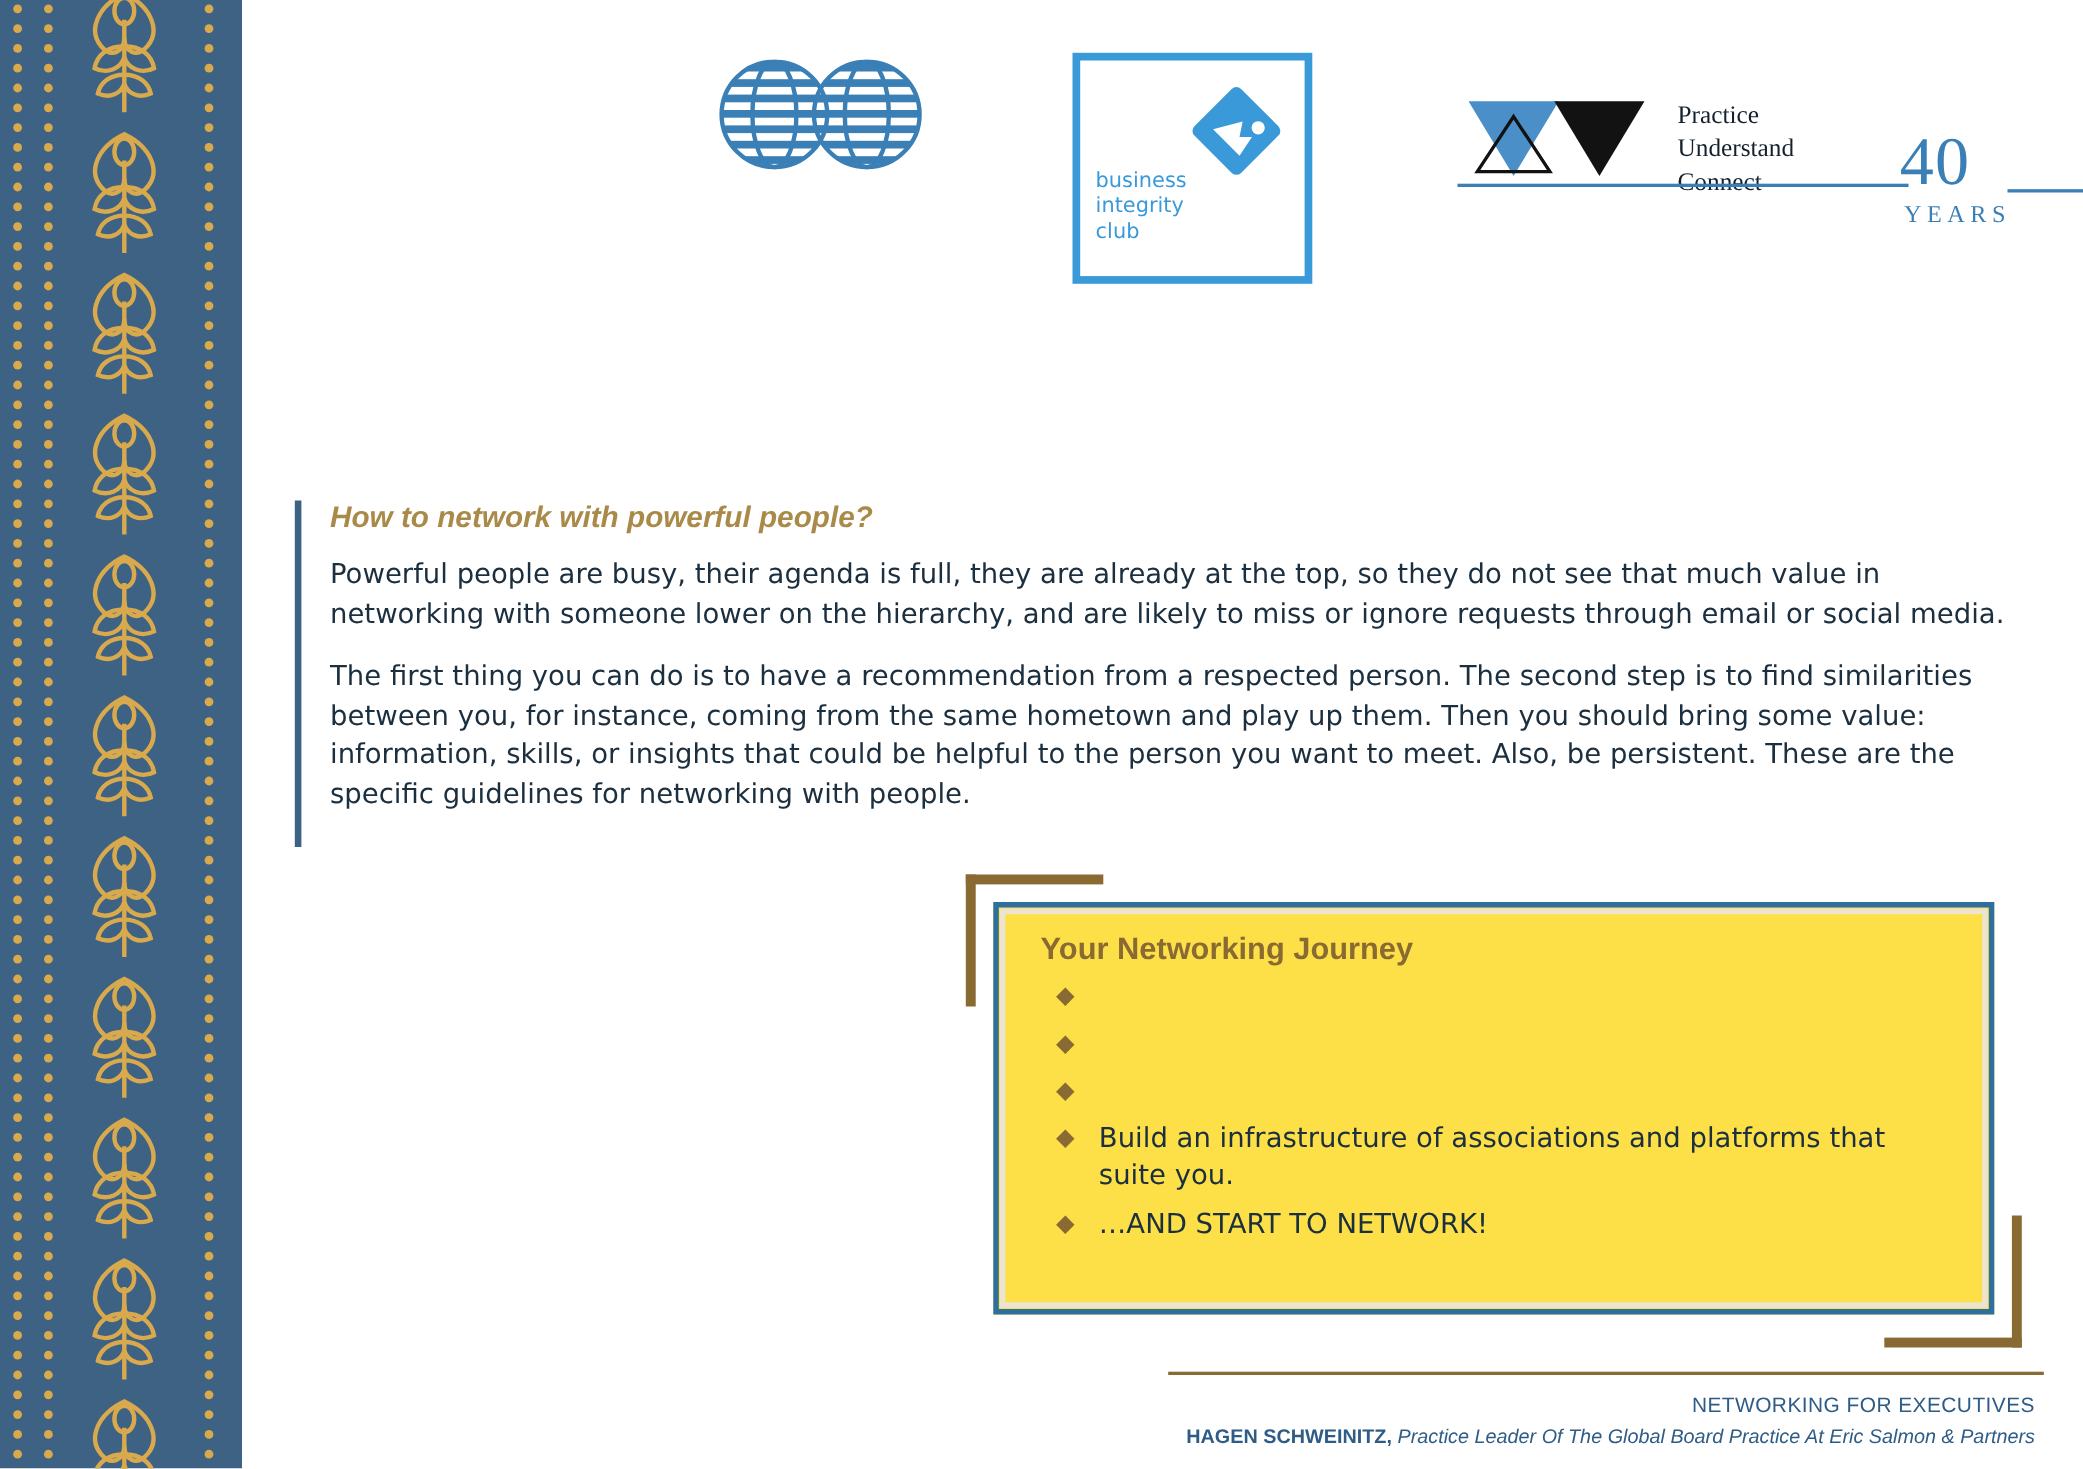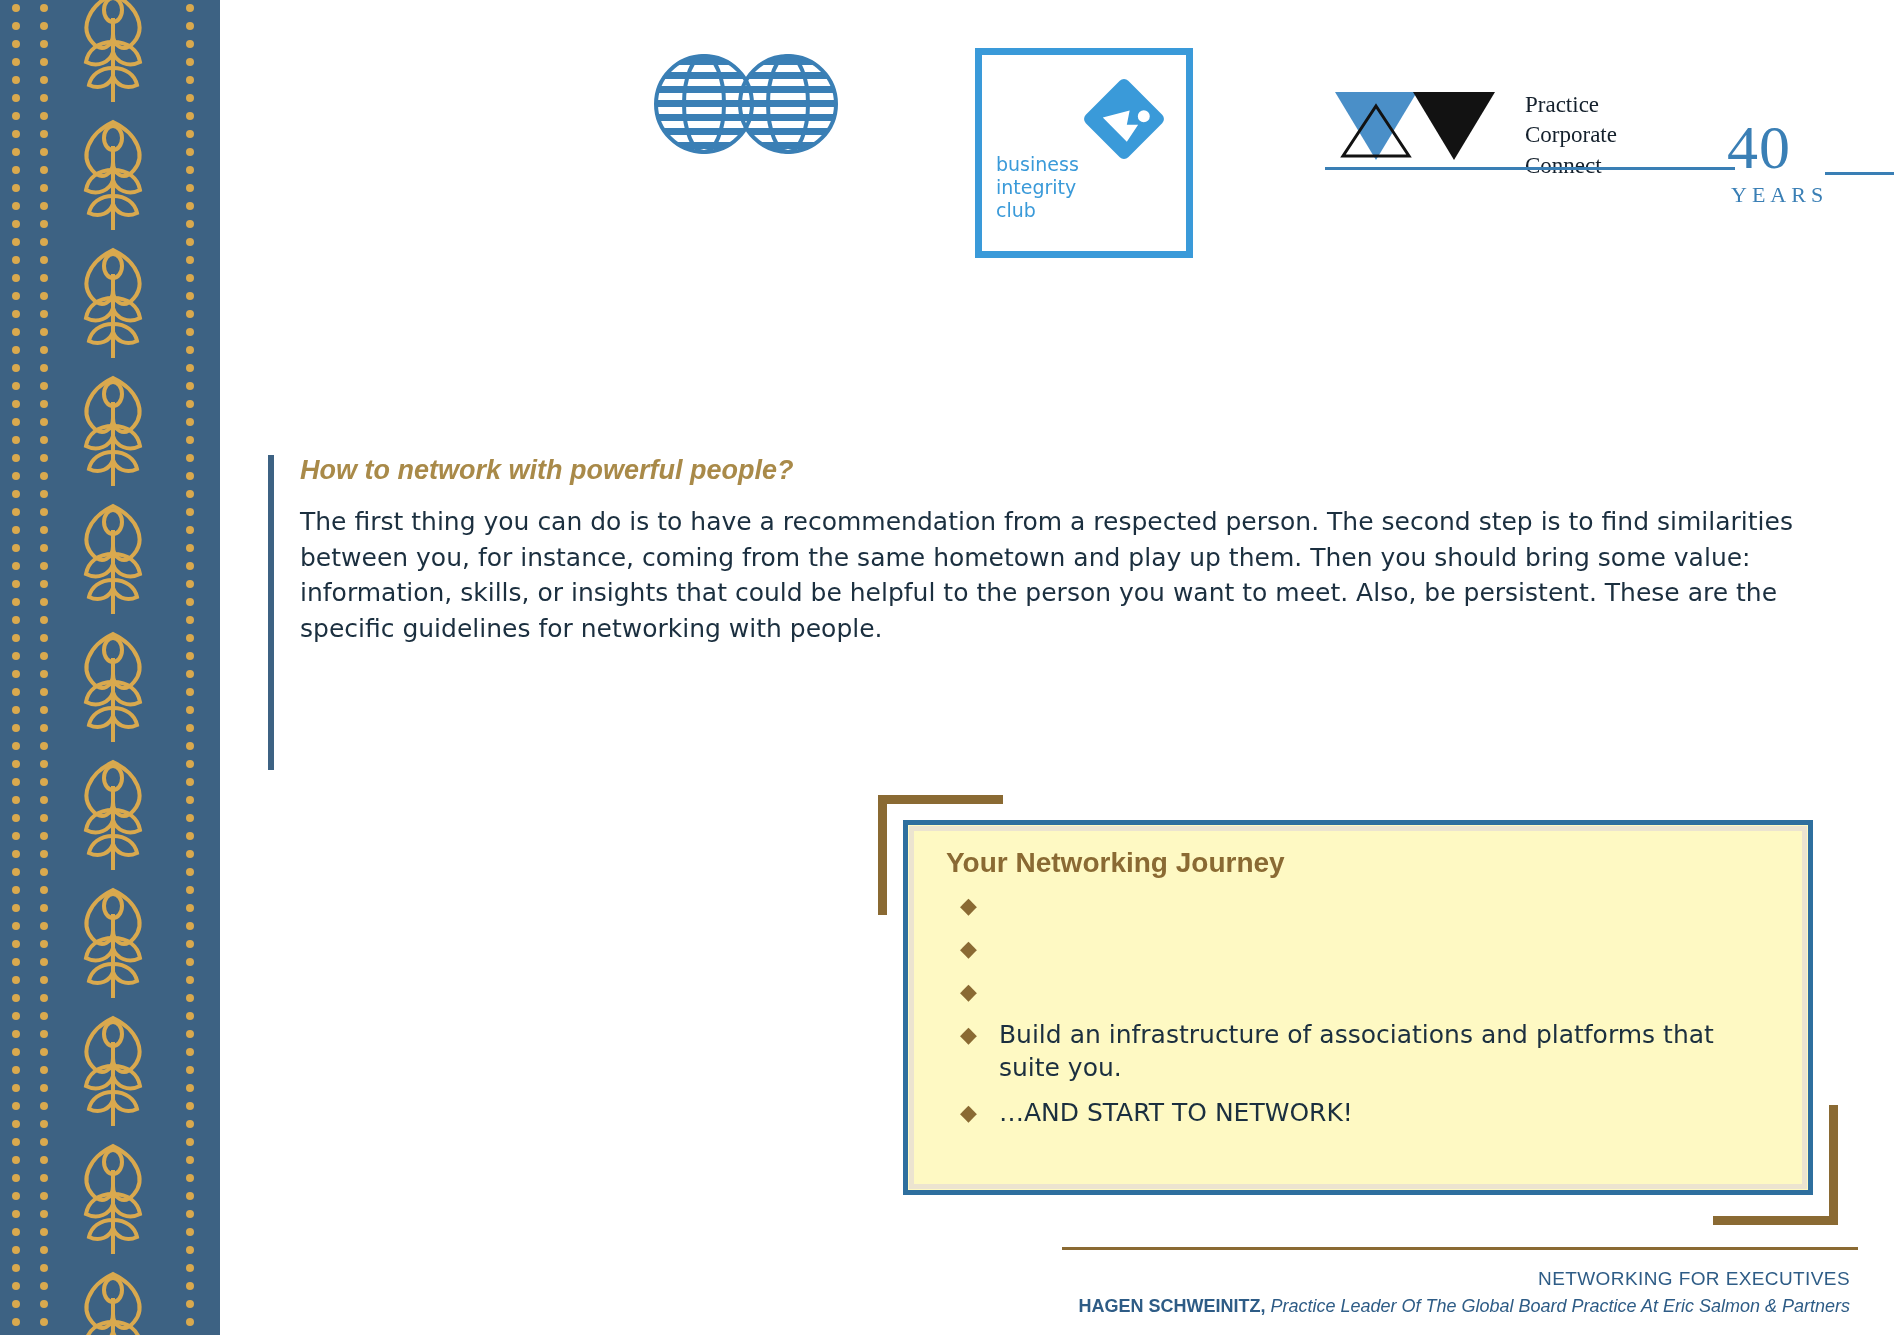--- a/index.html
+++ b/index.html
@@ -158,21 +158,21 @@
     position: absolute; right: 0; bottom: 0;
     width: 125px; height: 120px;
     border-right: 9px solid #8a6a33;
     border-bottom: 9px solid #8a6a33;
     box-sizing: border-box;
   }
   .callout {
     position: absolute;
     left: 25px; top: 25px;
     width: 910px; height: 375px;
-    background: #fef9c3;
+    background: #fde047;
     border: 5px solid #2e6f9e;
     outline: 5px solid #ece4d0;
     outline-offset: -11px;
     box-sizing: border-box;
     padding: 22px 30px 0 38px;
   }
   .callout h3 {
     margin: 0 0 10px 0;
     font-family: "Liberation Sans", sans-serif;
     font-weight: bold;
@@ -659,33 +659,34 @@
   <div class="cgc-logo">
     <div style="position:absolute;left:10px;top:-2px;">
       <svg width="180" height="78" viewBox="0 0 180 78">
         <polygon points="0,4 82,4 41,72" fill="#4a8fc8"></polygon>
         <polygon points="78,4 160,4 119,72" fill="#121212"></polygon>
         <polygon points="41,18 74,68 8,68" fill="none" stroke="#121212" stroke-width="3"></polygon>
       </svg>
     </div>
     <div class="cgc-text">
       <div>Practice</div>
-      <div>Corporate</div>
+      <div>Understand</div>
       <div>Connect</div>
     </div>
     <div class="cgc-rule"></div>
     <div class="cgc-rule2"></div>
     <div class="cgc-20">40</div>
     <div class="cgc-years">YEARS</div>
   </div>
 </div>
 
 <div class="body-block">
   <div class="accent-bar"></div>
   <h2 class="heading">How to network with powerful people?</h2>
+  <p class="para">Powerful people are busy, their agenda is full, they are already at the top, so they do not see that much value in networking with someone lower on the hierarchy, and are likely to miss or ignore requests through email or social media.</p>
   <p class="para">The first thing you can do is to have a recommendation from a respected person. The second step is to find similarities between you, for instance, coming from the same hometown and play up them. Then you should bring some value: information, skills, or insights that could be helpful to the person you want to meet. Also, be persistent. These are the specific guidelines for networking with people.</p>
 </div>
 
 <div class="callout-wrap">
   <div class="corner-tl"></div>
   <div class="corner-br"></div>
   <div class="callout">
     <h3>Your Networking Journey</h3>
     <ul id="callout-list">
         <li>

